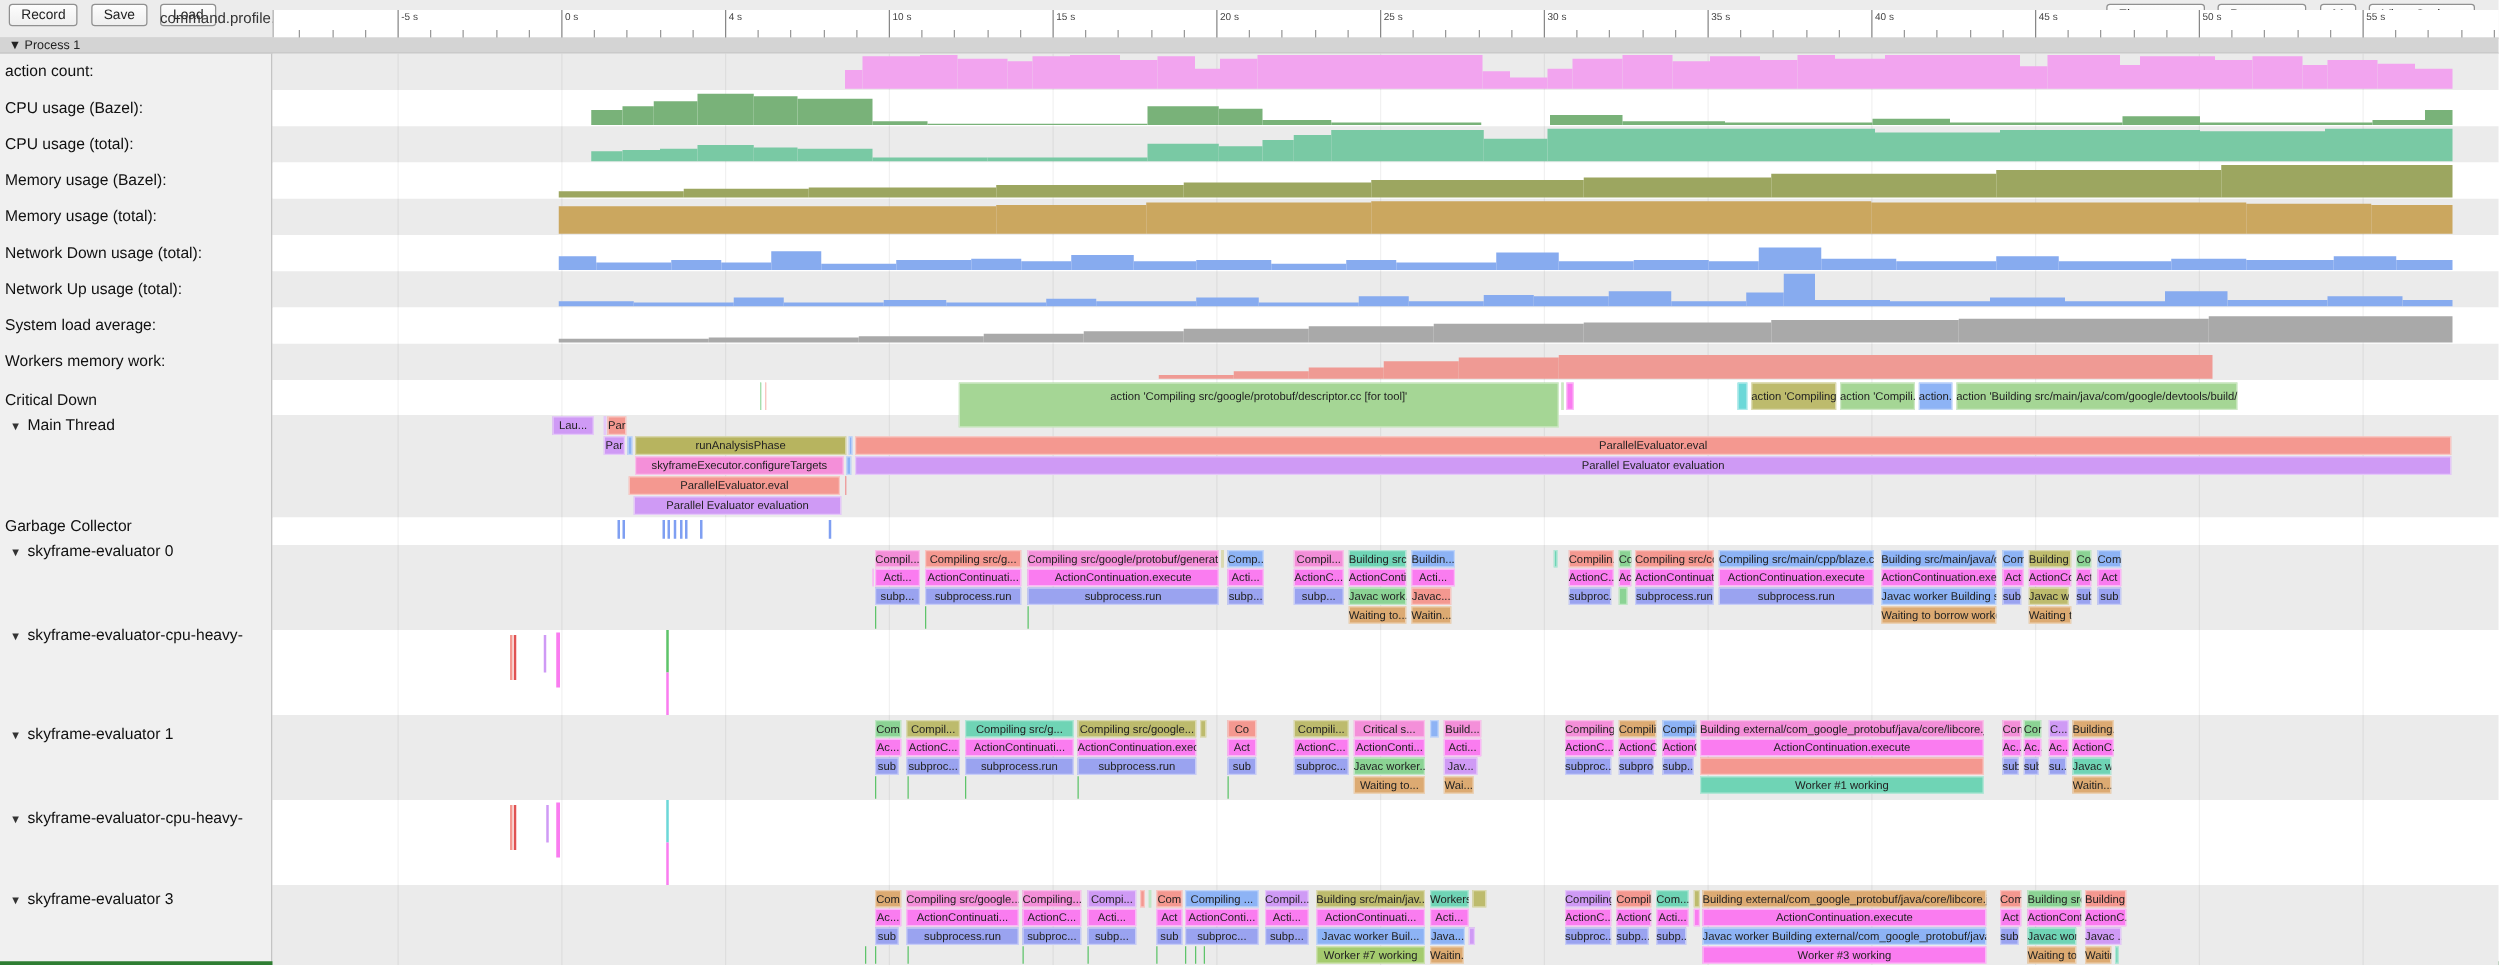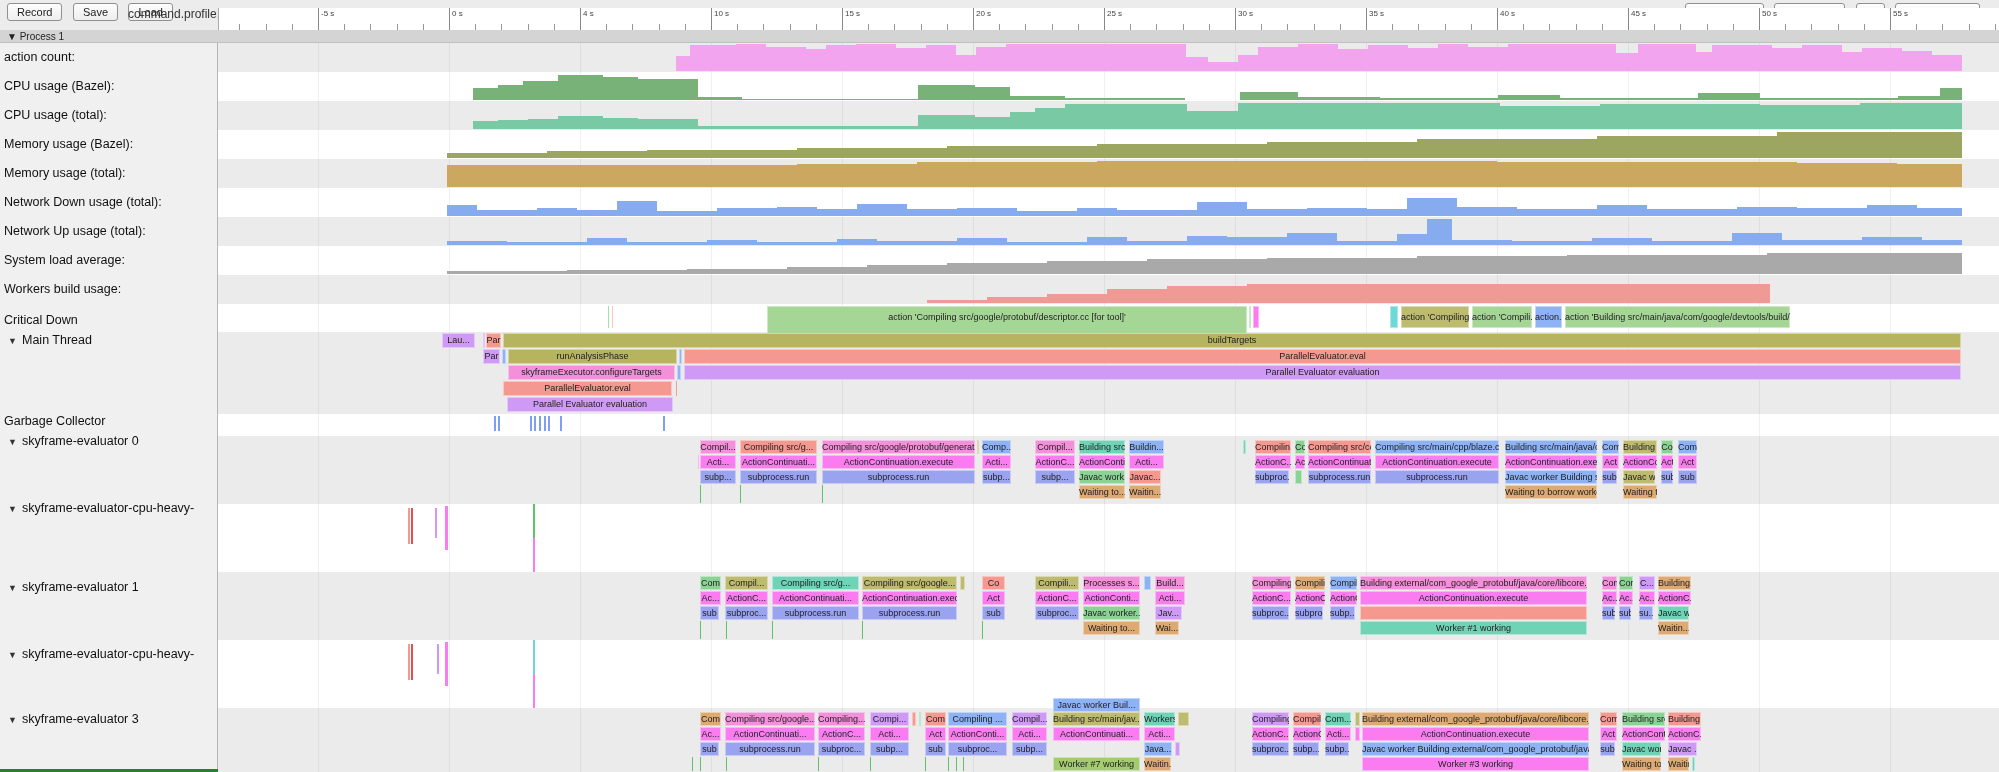--- a/index.html
+++ b/index.html
@@ -166,21 +166,21 @@
     <div class="tick-minor" style="left: 1969px;"></div>
     <div class="tick-minor" style="left: 1995px;"></div>
     <div class="side-label" style="top: 50px;"><span>action count:</span></div>
     <div class="side-label" style="top: 79px;"><span>CPU usage (Bazel):</span></div>
     <div class="side-label" style="top: 108px;"><span>CPU usage (total):</span></div>
     <div class="side-label" style="top: 137px;"><span>Memory usage (Bazel):</span></div>
     <div class="side-label" style="top: 166px;"><span>Memory usage (total):</span></div>
     <div class="side-label" style="top: 195px;"><span>Network Down usage (total):</span></div>
     <div class="side-label" style="top: 224px;"><span>Network Up usage (total):</span></div>
     <div class="side-label" style="top: 253px;"><span>System load average:</span></div>
-    <div class="side-label" style="top: 282px;"><span>Workers build usage:</span></div>
+    <div class="side-label" style="top: 282px;"><span>Workers memory work:</span></div>
     <div class="side-label" style="top: 313px;"><span>Critical Down</span></div>
     <div class="side-label" style="top: 333px; left: 8px;"><span class="arr">▼</span><span>Main Thread</span></div>
     <div class="side-label" style="top: 414px;"><span>Garbage Collector</span></div>
     <div class="side-label" style="top: 434px; left: 8px;"><span class="arr">▼</span><span>skyframe-evaluator 0</span></div>
     <div class="side-label" style="top: 501px; left: 8px;"><span class="arr">▼</span><span>skyframe-evaluator-cpu-heavy-</span></div>
     <div class="side-label" style="top: 580px; left: 8px;"><span class="arr">▼</span><span>skyframe-evaluator 1</span></div>
     <div class="side-label" style="top: 647px; left: 8px;"><span class="arr">▼</span><span>skyframe-evaluator-cpu-heavy-</span></div>
     <div class="side-label" style="top: 712px; left: 8px;"><span class="arr">▼</span><span>skyframe-evaluator 3</span></div>
     <div class="bar" style="left: 676px; width: 14px; top: 56px; height: 15px; background: rgb(242, 164, 239);"></div>
     <div class="bar" style="left: 690px; width: 46px; top: 45px; height: 26px; background: rgb(242, 164, 239);"></div>
@@ -350,21 +350,20 @@
     <div class="block" style="left: 1249px; top: 306px; width: 2px; height: 22px; line-height: 22px; background: rgb(165, 214, 149);"></div>
     <div class="block" style="left: 1253px; top: 306px; width: 6px; height: 22px; line-height: 22px; background: rgb(250, 124, 240);"></div>
     <div class="block" style="left: 1390px; top: 306px; width: 8px; height: 22px; line-height: 22px; background: rgb(108, 216, 216);"></div>
     <div class="block" style="left: 1401px; top: 306px; width: 68px; height: 22px; line-height: 22px; background: rgb(189, 187, 109);">action 'Compiling...</div>
     <div class="block" style="left: 1472px; top: 306px; width: 60px; height: 22px; line-height: 22px; background: rgb(165, 214, 149);">action 'Compili...</div>
     <div class="block" style="left: 1535px; top: 306px; width: 27px; height: 22px; line-height: 22px; background: rgb(141, 179, 245);">action...</div>
     <div class="block" style="left: 1565px; top: 306px; width: 225px; height: 22px; line-height: 22px; background: rgb(165, 214, 149);">action 'Building src/main/java/com/google/devtools/build/lib/buildeventst...</div>
     <div class="block" style="left: 442px; top: 333px; width: 33px; height: 15px; line-height: 15px; background: rgb(207, 154, 245);">Lau...</div>
     <div class="block" style="left: 483px; top: 333px; width: 2px; height: 15px; line-height: 15px; background: rgb(207, 154, 245);"></div>
     <div class="block" style="left: 486px; top: 333px; width: 15px; height: 15px; line-height: 15px; background: rgb(244, 152, 144);">Par</div>
-    <div class="block" style="left: 503px; top: 333px; width: 1458px; height: 15px; line-height: 15px; background: rgb(183, 180, 95);">buildTargets</div>
     <div class="block" style="left: 483px; top: 349px; width: 17px; height: 15px; line-height: 15px; background: rgb(207, 154, 245);">Par</div>
     <div class="block" style="left: 502px; top: 349px; width: 4px; height: 15px; line-height: 15px; background: rgb(141, 179, 245);"></div>
     <div class="block" style="left: 508px; top: 349px; width: 169px; height: 15px; line-height: 15px; background: rgb(183, 180, 95);">runAnalysisPhase</div>
     <div class="block" style="left: 679px; top: 349px; width: 3px; height: 15px; line-height: 15px; background: rgb(141, 179, 245);"></div>
     <div class="block" style="left: 684px; top: 349px; width: 1277px; height: 15px; line-height: 15px; background: rgb(244, 152, 144);">ParallelEvaluator.eval</div>
     <div class="block" style="left: 508px; top: 365px; width: 167px; height: 15px; line-height: 15px; background: rgb(244, 143, 217);">skyframeExecutor.configureTargets</div>
     <div class="block" style="left: 677px; top: 365px; width: 4px; height: 15px; line-height: 15px; background: rgb(141, 179, 245);"></div>
     <div class="block" style="left: 684px; top: 365px; width: 1277px; height: 15px; line-height: 15px; background: rgb(207, 154, 245);">Parallel Evaluator evaluation</div>
     <div class="block" style="left: 503px; top: 381px; width: 169px; height: 15px; line-height: 15px; background: rgb(244, 152, 144);">ParallelEvaluator.eval</div>
     <div class="block" style="left: 676px; top: 381px; width: 1px; height: 15px; line-height: 15px; background: rgb(224, 82, 82);"></div>
@@ -424,21 +423,21 @@
     <div class="block" style="left: 1129px; top: 485px; width: 32px; height: 14px; line-height: 14px; background: rgb(220, 170, 114);">Waitin...</div>
     <div class="block" style="left: 1505px; top: 485px; width: 92px; height: 14px; line-height: 14px; background: rgb(220, 170, 114);">Waiting to borrow worker</div>
     <div class="block" style="left: 1623px; top: 485px; width: 34px; height: 14px; line-height: 14px; background: rgb(220, 170, 114);">Waiting to...</div>
     <div class="block" style="left: 700px; top: 576px; width: 21px; height: 14px; line-height: 14px; background: rgb(139, 211, 148);">Com</div>
     <div class="block" style="left: 725px; top: 576px; width: 43px; height: 14px; line-height: 14px; background: rgb(189, 187, 109);">Compil...</div>
     <div class="block" style="left: 772px; top: 576px; width: 87px; height: 14px; line-height: 14px; background: rgb(111, 212, 181);">Compiling src/g...</div>
     <div class="block" style="left: 862px; top: 576px; width: 95px; height: 14px; line-height: 14px; background: rgb(189, 187, 109);">Compiling src/google...</div>
     <div class="block" style="left: 960px; top: 576px; width: 5px; height: 14px; line-height: 14px; background: rgb(189, 187, 109);"></div>
     <div class="block" style="left: 982px; top: 576px; width: 23px; height: 14px; line-height: 14px; background: rgb(244, 152, 144);">Co</div>
     <div class="block" style="left: 1035px; top: 576px; width: 44px; height: 14px; line-height: 14px; background: rgb(189, 187, 109);">Compili...</div>
-    <div class="block" style="left: 1083px; top: 576px; width: 57px; height: 14px; line-height: 14px; background: rgb(244, 143, 217);">Processes s...</div>
+    <div class="block" style="left: 1083px; top: 576px; width: 57px; height: 14px; line-height: 14px; background: rgb(244, 143, 217);">Critical s...</div>
     <div class="block" style="left: 1144px; top: 576px; width: 7px; height: 14px; line-height: 14px; background: rgb(141, 179, 245);"></div>
     <div class="block" style="left: 1155px; top: 576px; width: 30px; height: 14px; line-height: 14px; background: rgb(244, 143, 217);">Build...</div>
     <div class="block" style="left: 1252px; top: 576px; width: 39px; height: 14px; line-height: 14px; background: rgb(244, 143, 217);">Compiling ...</div>
     <div class="block" style="left: 1295px; top: 576px; width: 30px; height: 14px; line-height: 14px; background: rgb(220, 170, 114);">Compilin...</div>
     <div class="block" style="left: 1330px; top: 576px; width: 27px; height: 14px; line-height: 14px; background: rgb(141, 179, 245);">Compil...</div>
     <div class="block" style="left: 1360px; top: 576px; width: 227px; height: 14px; line-height: 14px; background: rgb(244, 143, 217);">Building external/com_google_protobuf/java/core/libcore.jar (36 source fi...</div>
     <div class="block" style="left: 1602px; top: 576px; width: 15px; height: 14px; line-height: 14px; background: rgb(244, 143, 217);">Com</div>
     <div class="block" style="left: 1619px; top: 576px; width: 14px; height: 14px; line-height: 14px; background: rgb(139, 211, 148);">Com</div>
     <div class="block" style="left: 1639px; top: 576px; width: 16px; height: 14px; line-height: 14px; background: rgb(207, 154, 245);">C...</div>
     <div class="block" style="left: 1658px; top: 576px; width: 33px; height: 14px; line-height: 14px; background: rgb(220, 170, 114);">Building...</div>
@@ -515,21 +514,21 @@
     <div class="block" style="left: 1600px; top: 727px; width: 17px; height: 14px; line-height: 14px; background: rgb(250, 124, 240);">Act</div>
     <div class="block" style="left: 1622px; top: 727px; width: 43px; height: 14px; line-height: 14px; background: rgb(250, 124, 240);">ActionConti...</div>
     <div class="block" style="left: 1668px; top: 727px; width: 33px; height: 14px; line-height: 14px; background: rgb(250, 124, 240);">ActionC...</div>
     <div class="block" style="left: 700px; top: 742px; width: 19px; height: 14px; line-height: 14px; background: rgb(154, 163, 240);">sub</div>
     <div class="block" style="left: 725px; top: 742px; width: 90px; height: 14px; line-height: 14px; background: rgb(154, 163, 240);">subprocess.run</div>
     <div class="block" style="left: 818px; top: 742px; width: 47px; height: 14px; line-height: 14px; background: rgb(154, 163, 240);">subproc...</div>
     <div class="block" style="left: 870px; top: 742px; width: 39px; height: 14px; line-height: 14px; background: rgb(154, 163, 240);">subp...</div>
     <div class="block" style="left: 925px; top: 742px; width: 21px; height: 14px; line-height: 14px; background: rgb(154, 163, 240);">sub</div>
     <div class="block" style="left: 948px; top: 742px; width: 59px; height: 14px; line-height: 14px; background: rgb(154, 163, 240);">subproc...</div>
     <div class="block" style="left: 1012px; top: 742px; width: 35px; height: 14px; line-height: 14px; background: rgb(154, 163, 240);">subp...</div>
-    <div class="block" style="left: 1053px; top: 698px; width: 87px; height: 14px; line-height: 14px; background: rgb(141, 179, 245);">Javac worker Buil...</div>
+    <div class="block" style="left: 1053px; top: 742px; width: 87px; height: 14px; line-height: 14px; background: rgb(141, 179, 245);">Javac worker Buil...</div>
     <div class="block" style="left: 1144px; top: 742px; width: 28px; height: 14px; line-height: 14px; background: rgb(141, 179, 245);">Java...</div>
     <div class="block" style="left: 1175px; top: 742px; width: 5px; height: 14px; line-height: 14px; background: rgb(207, 154, 245);"></div>
     <div class="block" style="left: 1252px; top: 742px; width: 37px; height: 14px; line-height: 14px; background: rgb(154, 163, 240);">subproc...</div>
     <div class="block" style="left: 1293px; top: 742px; width: 26px; height: 14px; line-height: 14px; background: rgb(154, 163, 240);">subp...</div>
     <div class="block" style="left: 1325px; top: 742px; width: 24px; height: 14px; line-height: 14px; background: rgb(154, 163, 240);">subp...</div>
     <div class="block" style="left: 1362px; top: 742px; width: 227px; height: 14px; line-height: 14px; background: rgb(141, 179, 245);">Javac worker Building external/com_google_protobuf/java/core/libcore.jar (3...</div>
     <div class="block" style="left: 1600px; top: 742px; width: 15px; height: 14px; line-height: 14px; background: rgb(154, 163, 240);">sub</div>
     <div class="block" style="left: 1622px; top: 742px; width: 39px; height: 14px; line-height: 14px; background: rgb(111, 212, 181);">Javac worker...</div>
     <div class="block" style="left: 1668px; top: 742px; width: 29px; height: 14px; line-height: 14px; background: rgb(207, 154, 245);">Javac ...</div>
     <div class="block" style="left: 1053px; top: 757px; width: 87px; height: 14px; line-height: 14px; background: rgb(164, 203, 110);">Worker #7 working</div>

